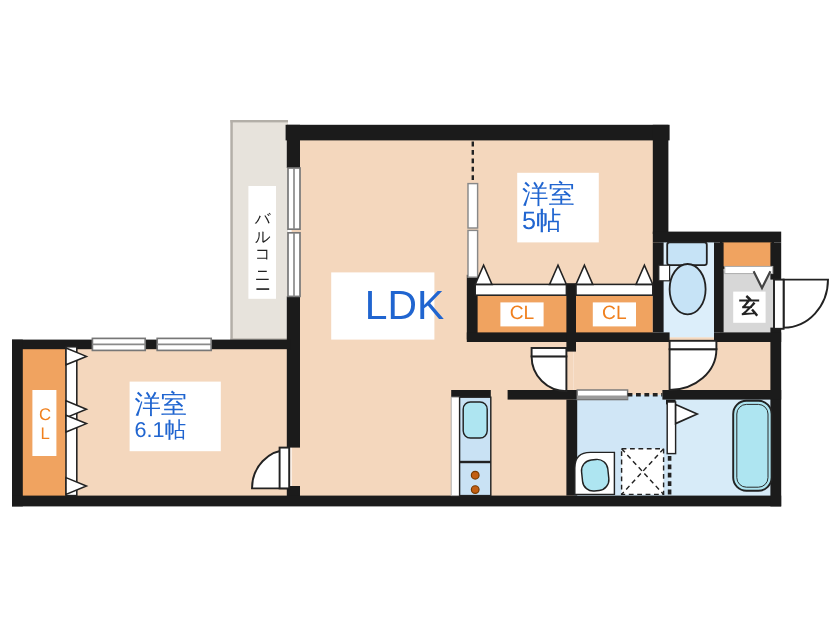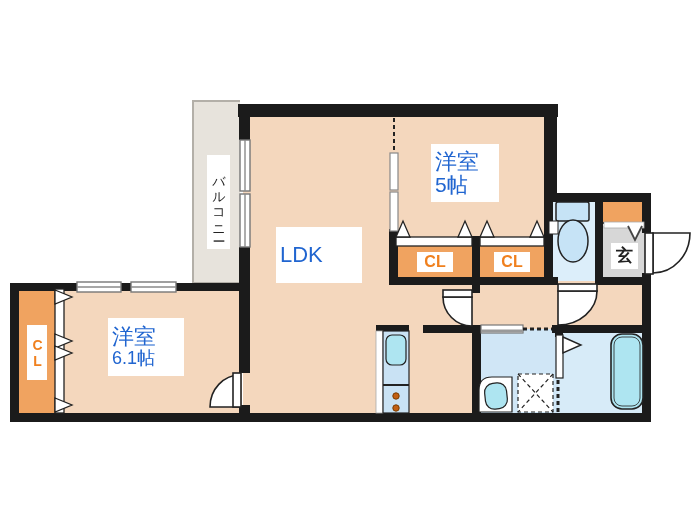--- a/index.html
+++ b/index.html
@@ -4,21 +4,21 @@
 <style>
   html,body{margin:0;padding:0;background:#fff;}
   .plan{position:relative;width:700px;height:525px;background:#fff;overflow:hidden;
         font-family:"Liberation Sans","DejaVu Sans",sans-serif;}
   .floor,.wall,.labelbox{position:absolute;box-sizing:border-box;}
   .wall{background:var(--wall,#1b1b1b);}
   .overlay{position:absolute;left:0;top:0;z-index:4;pointer-events:none;}
   .labelbox{z-index:5;background:#fff;display:flex;flex-direction:column;
             align-items:center;justify-content:center;line-height:1.08;}
   .roomtxt{color:var(--room-label-text,#2065d0);justify-content:center;}
-  .cltxt{color:var(--closet-label-text,#f0801e);font-weight:bold;}
+  .cltxt{color:var(--closet-label-text,#f0801e);}
   .vtext{writing-mode:vertical-rl;}
   .vupright{writing-mode:vertical-rl;text-orientation:upright;}
   .z1{z-index:1}.z3{z-index:3}
 </style>
 </head>
 <body>
 
 <div class="plan">
 
   <div class="floor z1" style="left:192px;top:100px;width:48px;height:184px;background:var(--balcony-floor);
@@ -163,21 +163,21 @@
       <rect x="611" y="334" width="32" height="75" rx="11" fill="var(--fixture-fill)" stroke="#222" stroke-width="1.6"></rect>
       <rect x="614" y="337" width="26" height="69" rx="8" fill="none" stroke="#222" stroke-width="0.8"></rect>
     </g>
   </svg>
 
   <div class="labelbox vtext" style="left:207px;top:155px;width:23px;height:94px;font-size:13px;letter-spacing:2px;color:#222;">
     <span>バルコニー</span>
   </div>
 
   <div class="labelbox roomtxt" style="left:276px;top:227px;width:86px;height:56px;align-items:flex-start;padding-left:4px;">
-    <span style="font-size:22px;">LDK</span>
+    <span style="font-size:34px;margin-left:24px;">LDK</span>
   </div>
 
   <div class="labelbox roomtxt" style="left:431px;top:144px;width:68px;height:58px;align-items:flex-start;padding-left:4px;">
     <span style="font-size:22px;">洋室</span>
     <span style="font-size:21px;">5帖</span>
   </div>
 
   <div class="labelbox roomtxt" style="left:108px;top:318px;width:76px;height:58px;align-items:flex-start;padding-left:4px;">
     <span style="font-size:22px;">洋室</span>
     <span style="font-size:18px;">6.1帖</span>

